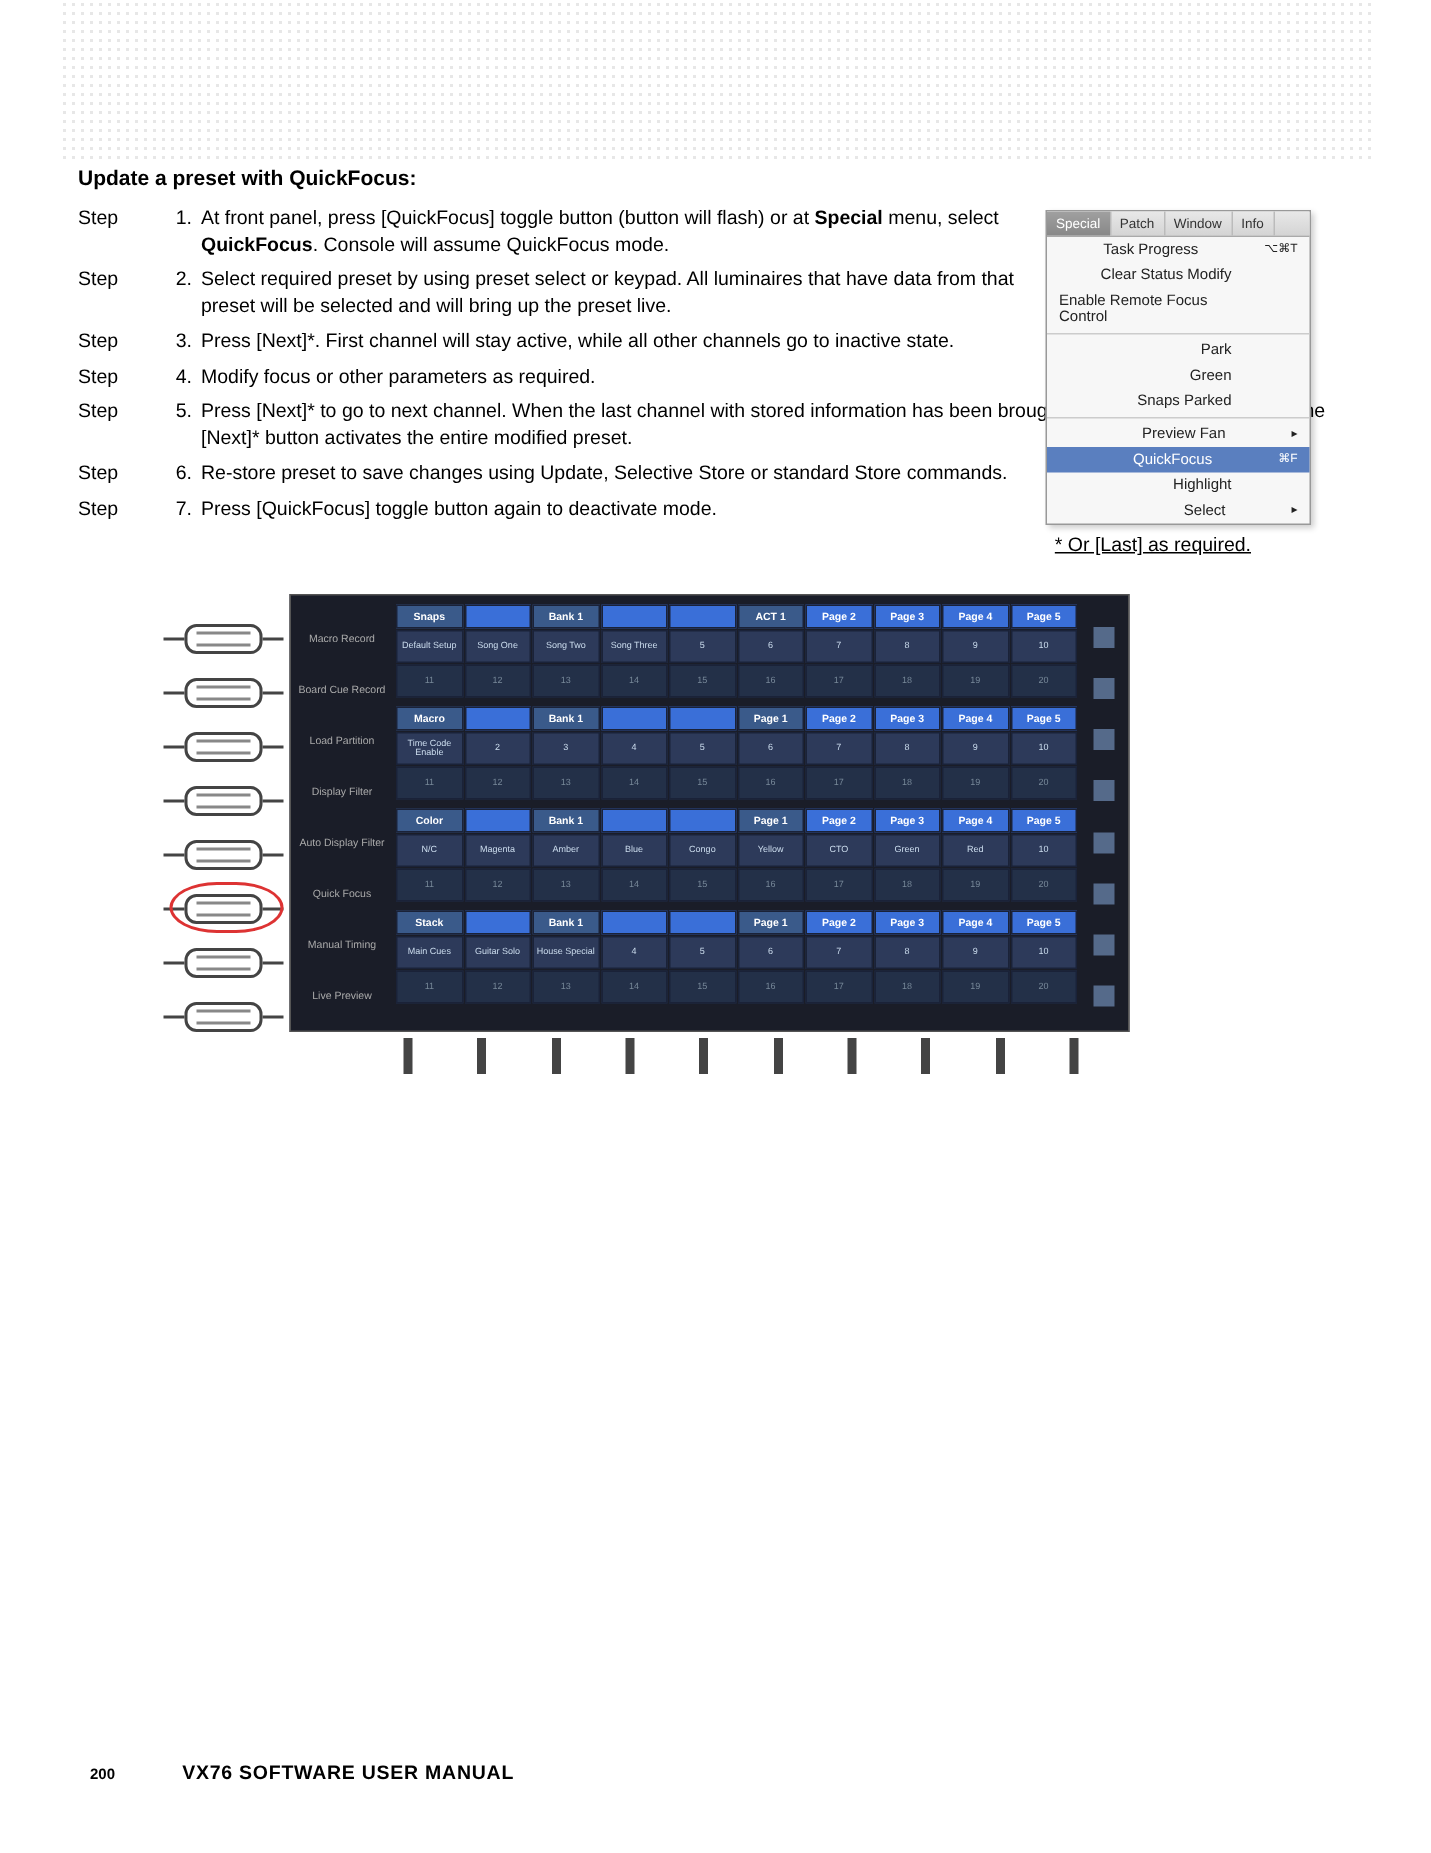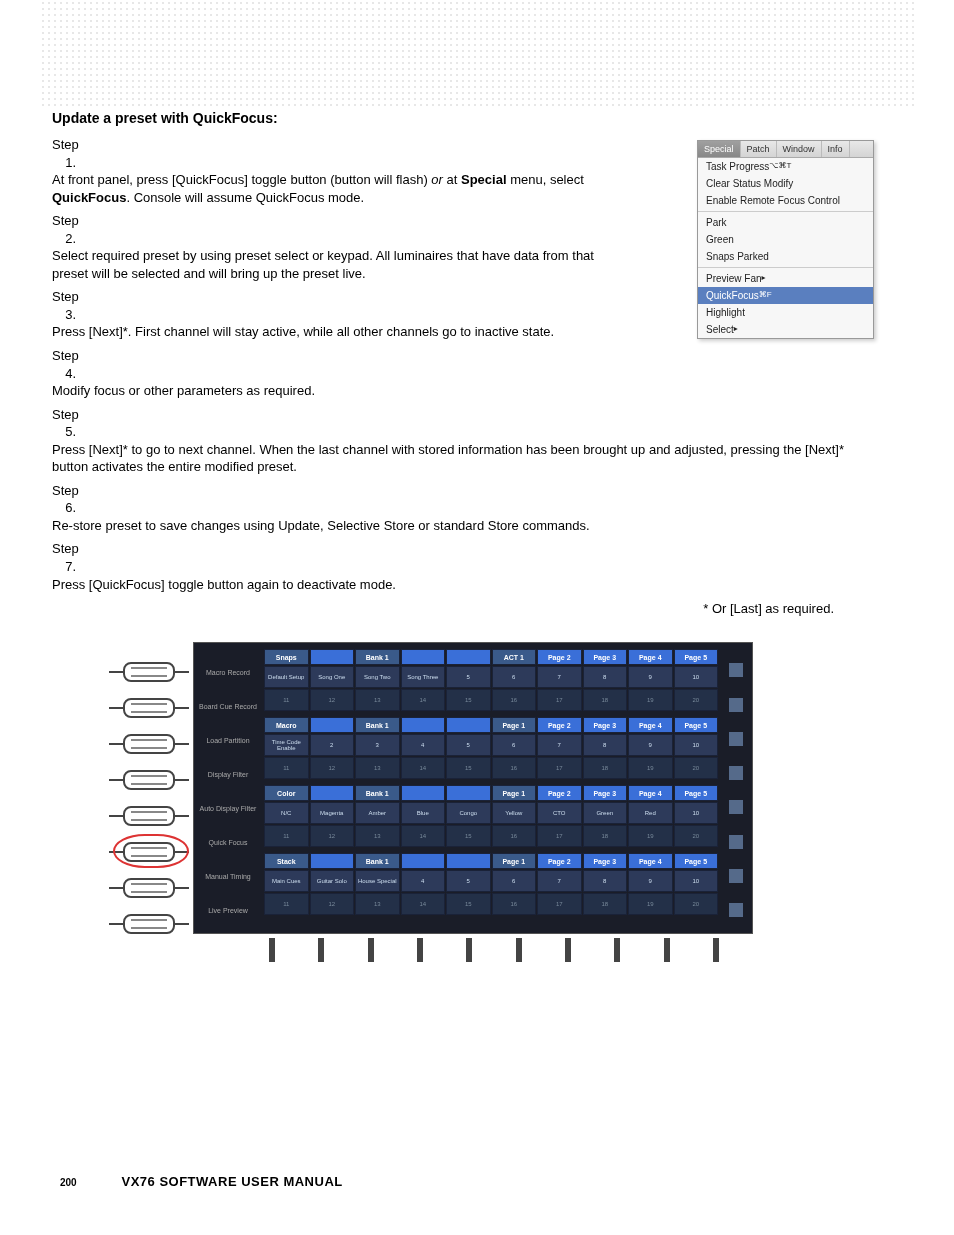--- a/index.html
+++ b/index.html
@@ -33,41 +33,41 @@
     font-size: 14px;
     margin-bottom: 10px;
   }
   .steps {
     margin: 0;
   }
   .step-row {
     display: flex;
     margin-bottom: 6px;
     line-height: 1.35;
-    flex-direction: column;
   }
   .step-label {
     width: 52px;
     flex-shrink: 0;
   }
   .step-num {
     width: 24px;
     flex-shrink: 0;
     text-align: right;
     padding-right: 6px;
   }
   .step-text {
     flex: 1;
   }
   .step-text .bold { font-weight: bold; }
-  .step-text .ital { font-style: italic; }
+  .step-text .ital { }
   .footnote {
     text-align: right;
     margin-top: 8px;
     padding-right: 60px;
+    text-decoration: underline;
   }
   
   .menu-box {
     position: absolute;
     top: 140px;
     right: 80px;
     width: 175px;
     border: 1px solid #999;
     background: #f7f7f7;
     font-size: 10px;
@@ -85,21 +85,22 @@
     border-right: 1px solid #bbb;
   }
   .menu-tab.active {
     background: linear-gradient(#a0a0a0,#888);
     color: #fff;
   }
   .menu-item {
     padding: 3px 8px;
     color: #222;
     display: flex;
-    justify-content: flex-start;
+    justify-content: flex-end;
+    gap: 44px;
   }
   .menu-item.hl {
     background: #5a7fbf;
     color: #fff;
   }
   .menu-sep {
     border-top: 1px solid #ccc;
     margin: 2px 0;
   }
   .arrow { font-size: 8px; }

